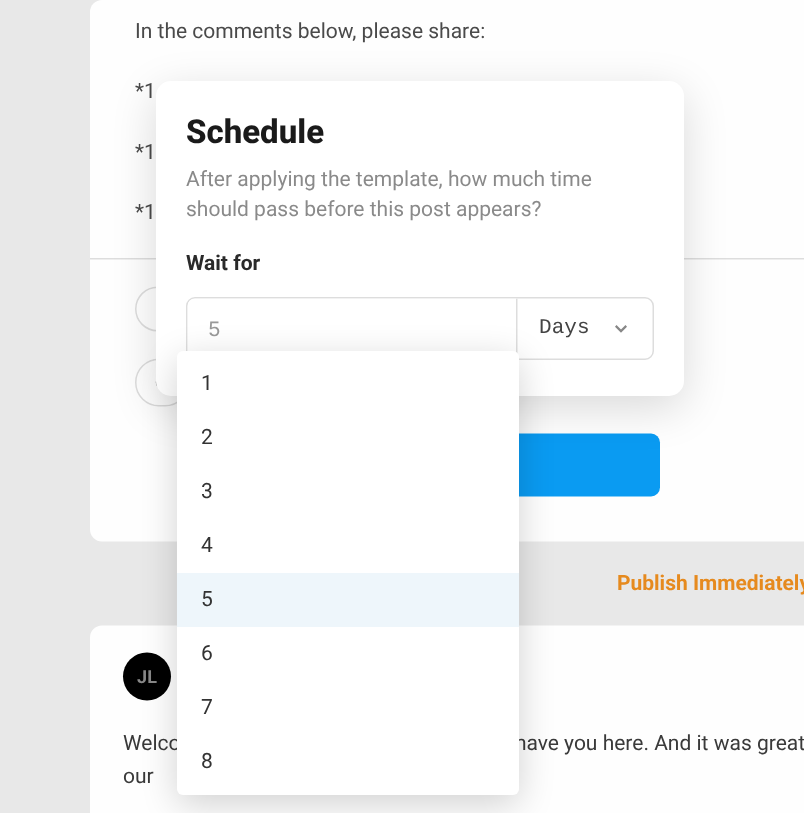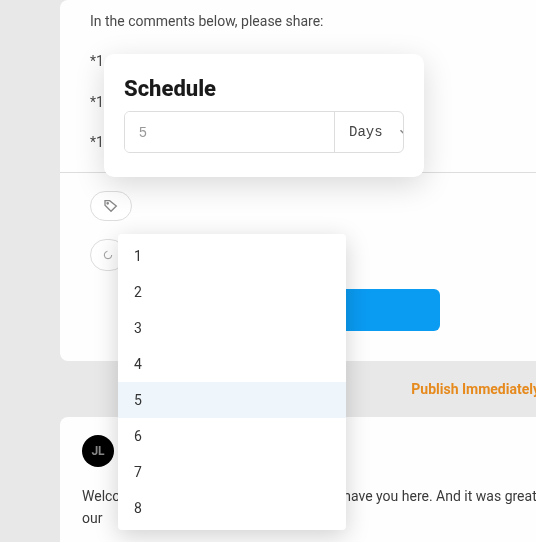--- a/index.html
+++ b/index.html
@@ -117,21 +117,21 @@
       line-height: 1.6;
       margin-top: 50px;
     }
     .welcome-p { margin-bottom: 14px; }
 
     
     .modal {
       position: absolute;
       left: 104px;
       top: 54px;
-      width: 320px;
+      width: 352px;
       background: #fff;
       border-radius: 10px;
       box-shadow: 0 8px 30px rgba(0,0,0,0.15);
       padding: 22px 20px 24px 20px;
       z-index: 10;
     }
     .modal-title {
       font-size: 22px;
       font-weight: 800;
       color: #1a1a1a;
@@ -230,20 +230,22 @@
     <div class="avatar">JL</div>
     <div class="welcome-text">
       <p class="welcome-p">Welcome to the community! We're glad to have you here. And it was great for our</p>
 
     </div>
   </div>
 </div>
 
 <div class="modal">
   <div class="modal-title">Schedule</div>
+  <div class="modal-desc">After applying the template, how much time should pass before this post appears?</div>
+  <div class="modal-label">Wait for</div>
   <div class="input-row">
     <input class="input-field" value="5" style="">
     <div class="select-box">
       <span>Days</span>
       <svg viewBox="0 0 24 24" fill="none" stroke="#888" stroke-width="2.5">
         <polyline points="6 9 12 15 18 9"></polyline>
       </svg>
     </div>
   </div>
 </div>

